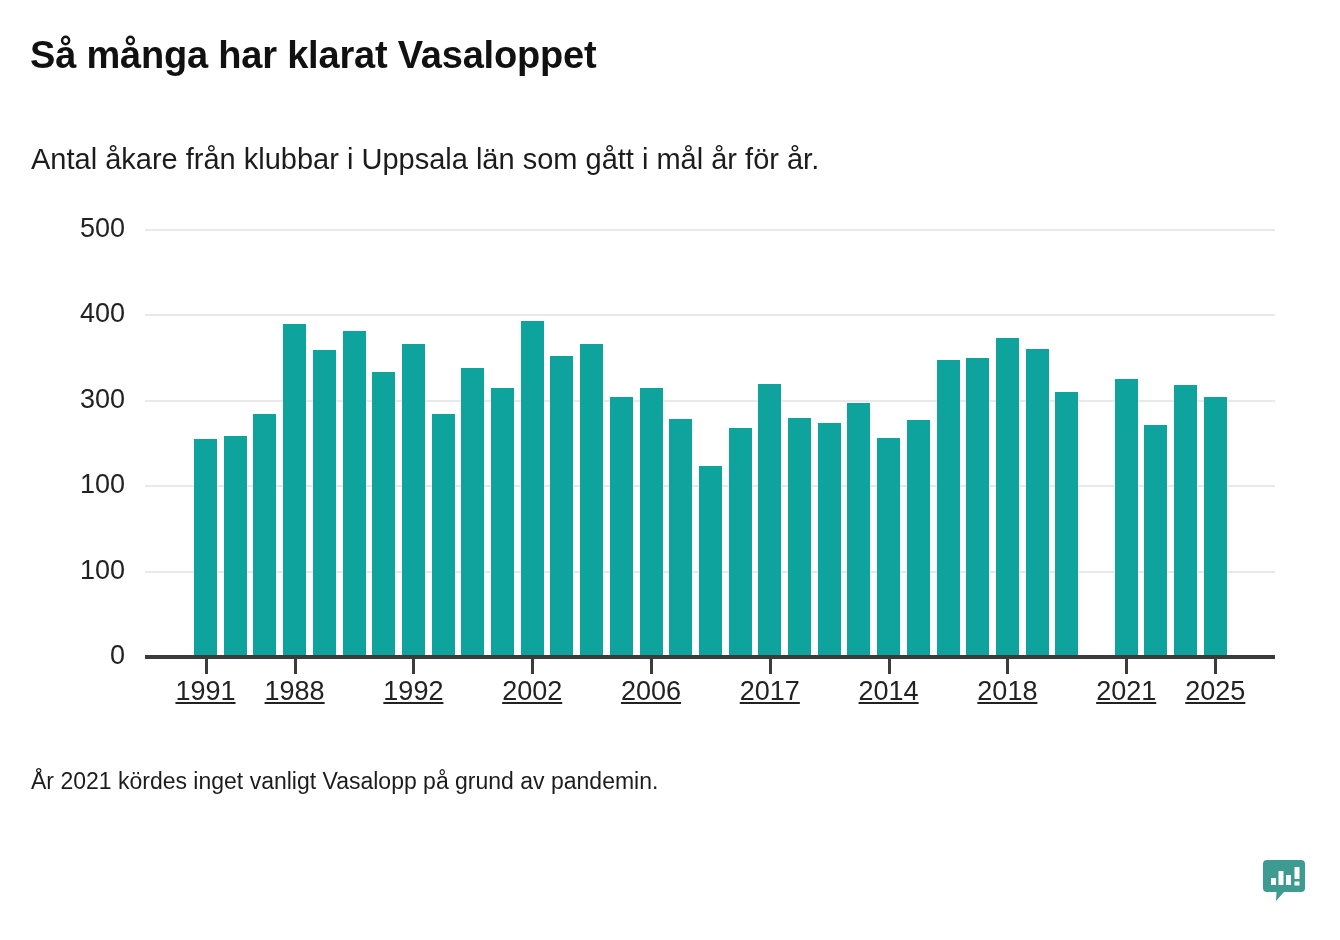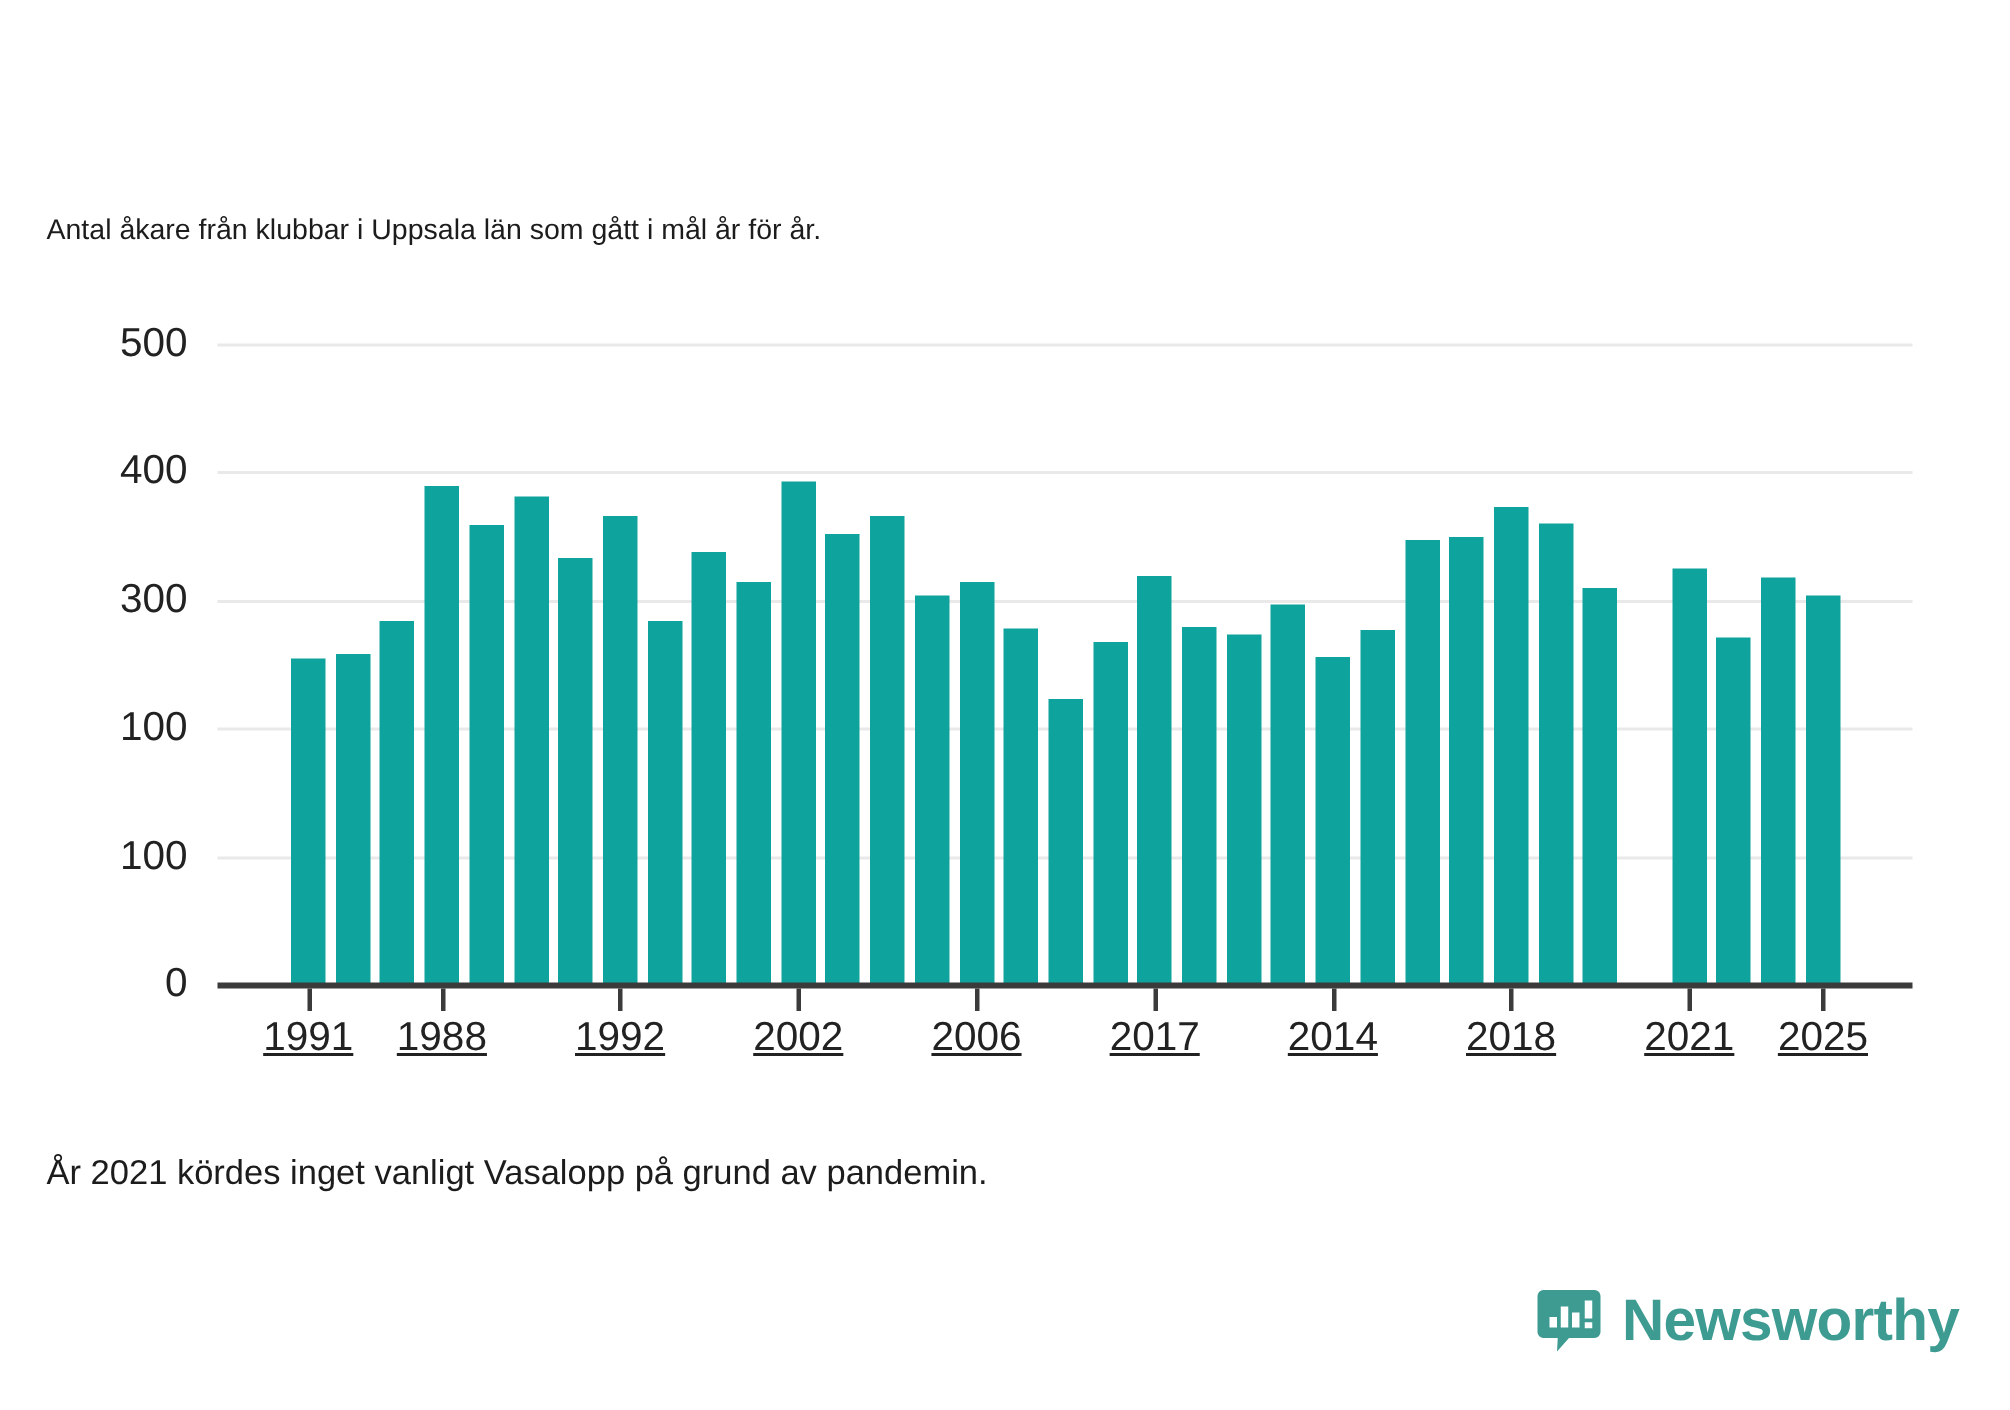--- a/index.html
+++ b/index.html
@@ -27,21 +27,21 @@
     font-size: 38px;
     font-weight: bold;
     letter-spacing: -0.2px;
     color: #111111;
     white-space: nowrap;
   }
   .chart-subtitle {
     position: absolute;
     left: 31px;
     top: 143px;
-    font-size: 19px;
+    font-size: 29px;
     font-weight: normal;
     color: #1c1c1c;
     white-space: nowrap;
   }
   .plot-wrap {
     position: absolute;
     left: 0;
     top: 0;
     width: 1340px;
     height: 940px;
@@ -121,20 +121,21 @@
     color: #3d9b92;
     letter-spacing: -0.5px;
     line-height: 1;
   }
 </style>
 </head>
 <body>
 
 <div class="page">
 
+  <div class="chart-title">Så många har klarat Vasaloppet</div>
   <div class="chart-subtitle">Antal åkare från klubbar i Uppsala län som gått i mål år för år.</div>
 
   <div class="plot-wrap">
     <div id="gridlines">
         <div class="grid-line" style="top: 570.6px;"></div>
         <div class="grid-line" style="top: 485.2px;"></div>
         <div class="grid-line" style="top: 399.8px;"></div>
         <div class="grid-line" style="top: 314.4px;"></div>
         <div class="grid-line" style="top: 229px;"></div>
       </div>
@@ -213,16 +214,15 @@
     <span class="logo-mark">
       <svg width="44" height="44" viewBox="0 0 44 44" aria-hidden="true">
         <path d="M5 2 H39 A4 4 0 0 1 43 6 V30 A4 4 0 0 1 39 34 H22 L14 43 L14.5 34 H5 A4 4 0 0 1 1 30 V6 A4 4 0 0 1 5 2 Z" fill="#3d9b92"></path>
         <rect x="9" y="20" width="5" height="7" fill="#ffffff"></rect>
         <rect x="16.5" y="13" width="5" height="14" fill="#ffffff"></rect>
         <rect x="24" y="17" width="5" height="10" fill="#ffffff"></rect>
         <rect x="32.5" y="9" width="5" height="12" fill="#ffffff"></rect>
         <rect x="32.5" y="23.5" width="5" height="4" fill="#ffffff"></rect>
       </svg>
     </span>
-    <span class="logo-text">Newsworthy</span>
   </div>
 
 </div>
 
 </body></html>

